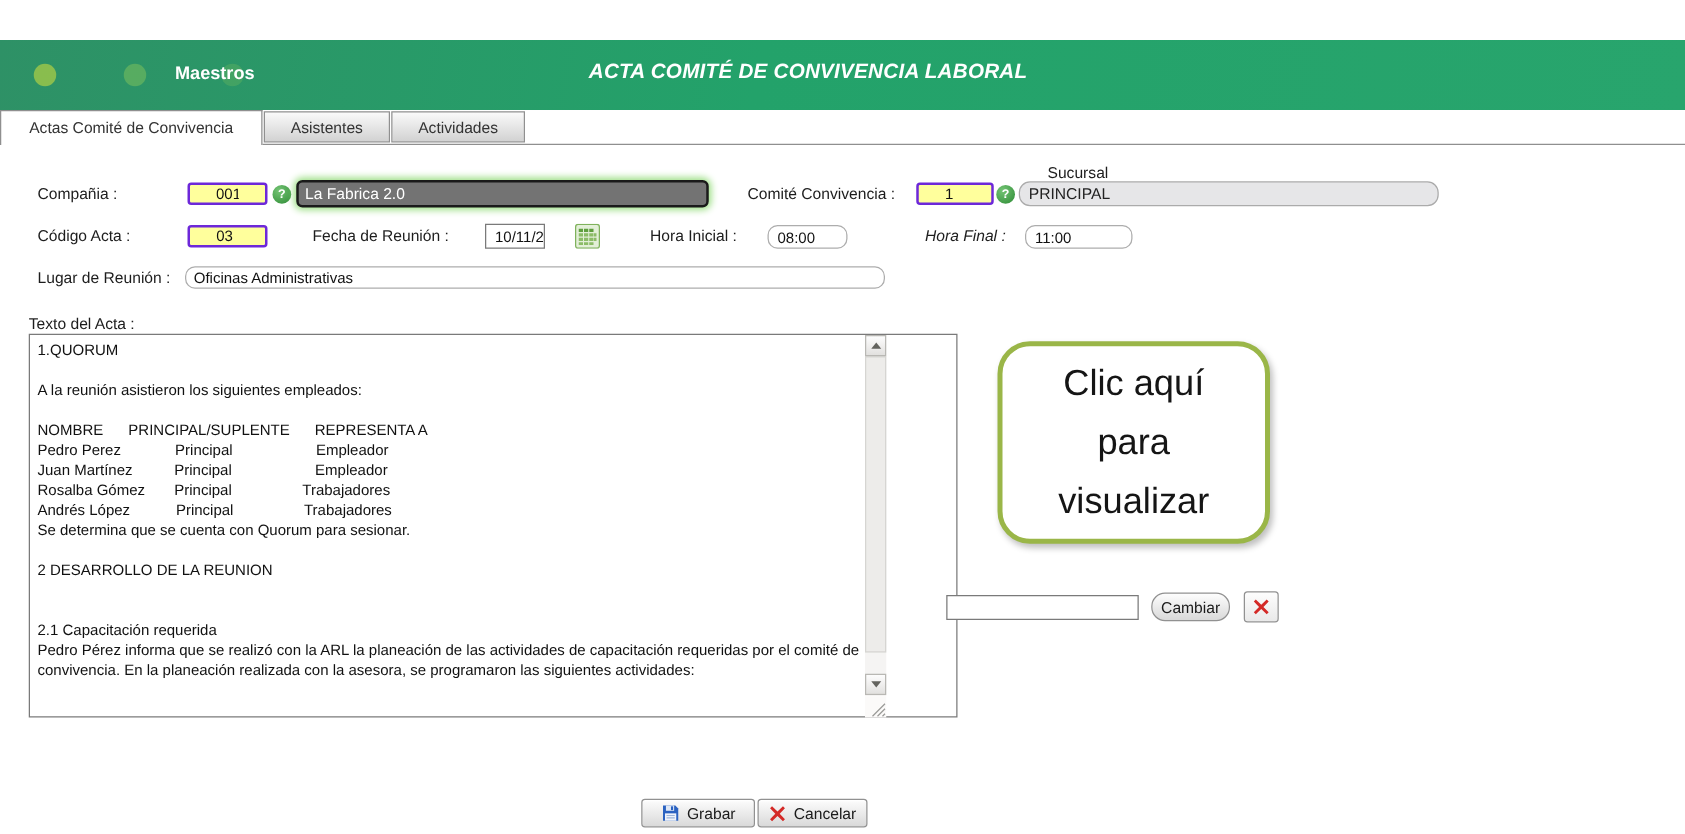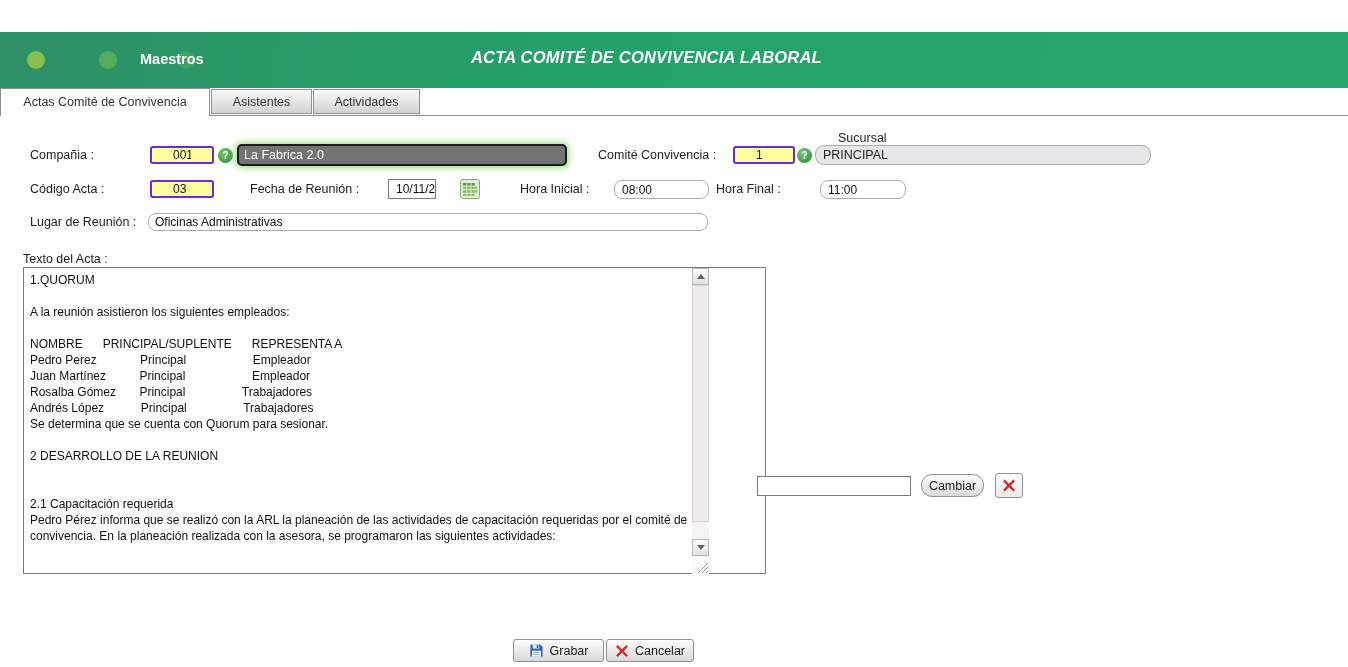--- a/index.html
+++ b/index.html
@@ -35,21 +35,21 @@
     background:#737373;border:2px solid #1a1a1a;border-radius:5px;
     box-shadow:0 0 6px 2px #9ddf86;color:#fff;font-size:12.5px;line-height:18px;padding:0 5px;box-sizing:border-box;}
   .principal{position:absolute;left:815px;top:113px;width:336px;height:20px;
     background:#e6e6e8;border:1px solid #ababab;border-radius:9px;
     font-size:12.5px;color:#222;line-height:18px;padding:0 7px;box-sizing:border-box;}
   .date-input{position:absolute;left:388px;top:147px;width:48px;height:20px;
     border:1px solid #7a7a7a;border-radius:0;font-size:12px;color:#111;padding:0 0 0 7px;background:#fff;}
   .cal{position:absolute;left:460px;top:147px;width:20px;height:20px;cursor:pointer;}
   .time-input{position:absolute;height:19px;border:1px solid #adadad;border-radius:8px;
     font-size:12px;color:#111;padding:0 7px;background:#fff;}
-  .hora1{left:614px;top:148px;width:95px;}
+  .hora1{left:614px;top:148px;width:64px;}
   .hora2{left:820px;top:148px;width:86px;}
   .lugar-input{position:absolute;left:148px;top:181px;width:560px;height:18px;
     border:1px solid #adadad;border-radius:8px;font-size:12px;color:#111;padding:0 6px;background:#fff;}
 
   
   .acta{position:absolute;left:23px;top:235px;width:743px;height:307px;
     border:1px solid #7a7a7a;background:#fff;resize:none;overflow:hidden;
     padding:4px 26px 3px 6px;font-size:12px;line-height:16px;color:#111;white-space:pre-wrap;}
   .sb{position:absolute;left:692px;width:17px;z-index:3;box-sizing:border-box;}
   .sb-track{top:236px;height:305px;background:#f5f4f3;}
@@ -132,21 +132,21 @@
           <rect x="11.4" y="11.2" width="3.4" height="2.6"></rect>
           <rect x="15.2" y="11.2" width="2" height="2.6"></rect>
         <rect x="3" y="14.8" width="3.4" height="2.2"></rect>
           <rect x="7.2" y="14.8" width="3.4" height="2.2"></rect>
           <rect x="11.4" y="14.8" width="3.4" height="2.2"></rect>
       </g>
     </svg>
   </span>
   <span class="lbl" style="left:520px;top:150px;">Hora Inicial :</span>
   <input class="time-input hora1" value="08:00" style="">
-  <span class="lbl" style="left:716px;top:150px;">Hora Final :</span>
+  <span class="lbl" style="left:740px;top:150px;font-style:italic;">Hora Final :</span>
   <input class="time-input hora2" value="11:00" style="">
 
   <span class="lbl" style="left:30px;top:183px;">Lugar de Reunión :</span>
   <input class="lugar-input" value="Oficinas Administrativas" style="">
 
   <span class="lbl" style="left:23px;top:220px;">Texto del Acta :</span>
   <textarea class="acta" spellcheck="false" style="">1.QUORUM
 
 A la reunión asistieron los siguientes empleados:
 
@@ -177,20 +177,25 @@
   <div class="sb grip">
     <svg width="13" height="13" viewBox="0 0 13 13">
       <g stroke="#9a9a98" stroke-width="1">
         <line x1="2" y1="12" x2="12" y2="2"></line>
           <line x1="6" y1="12" x2="12" y2="6"></line>
           <line x1="10" y1="12" x2="12" y2="10"></line>
       </g>
     </svg>
   </div>
 
+  <div class="clic-box">
+    <span class="clic-text">Clic aquí
+para
+visualizar</span>
+  </div>
 
   <input class="file-input" value="" style="">
   <button class="btn cambiar">Cambiar</button>
   <button class="btn xbtn">
     <svg class="ico" width="17" height="17" viewBox="0 0 16 16">
       <path d="M3 1.2 L8 6 L13 1.2 L14.8 3 L10 8 L14.8 13 L13 14.8 L8 10 L3 14.8 L1.2 13 L6 8 L1.2 3 Z" fill="#d42a27"></path>
     </svg>
   </button>
 
   <button class="btn action grabar">

